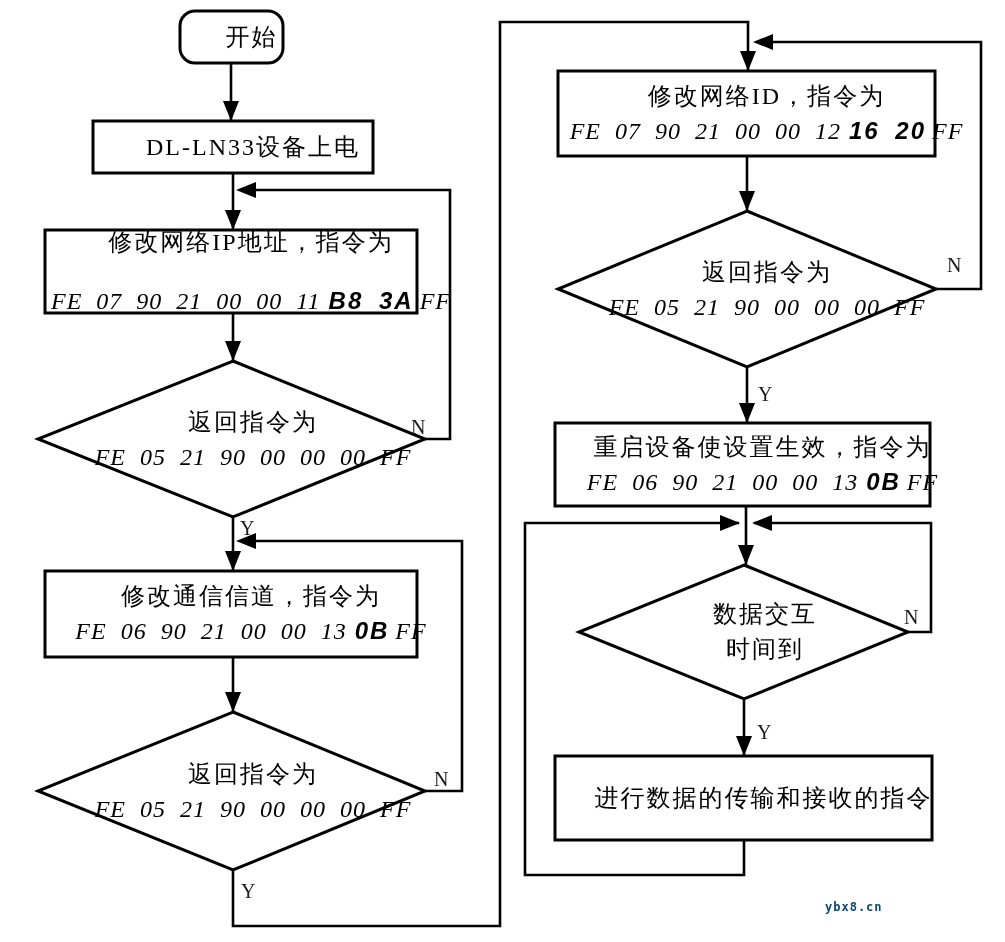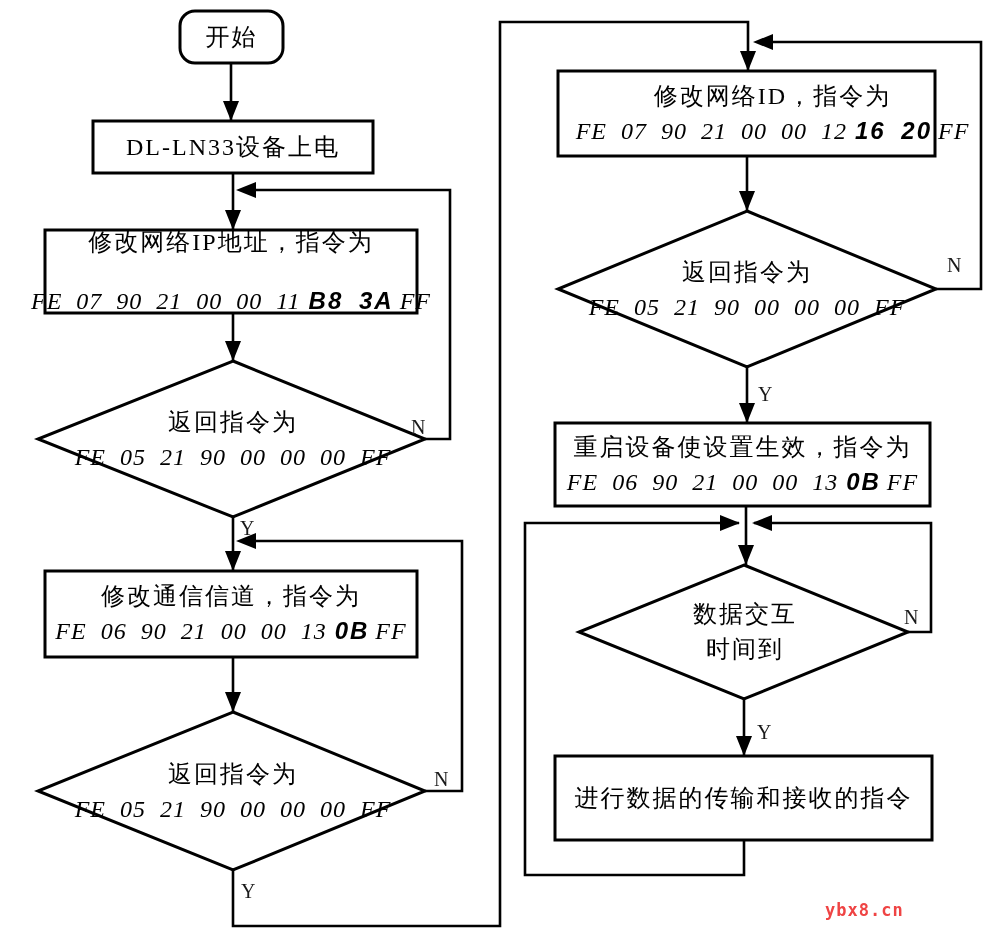--- a/index.html
+++ b/index.html
@@ -11,20 +11,21 @@
     color:#000000;
     overflow:hidden;
   }
   .stage svg { position:absolute; left:0; top:0; }
   .node {
     position:absolute;
     display:flex; flex-direction:column;
     align-items:center; justify-content:center;
     text-align:left;
     line-height:1.45;
+    margin-left:20px;
   }
   .cn {
     font-size:24px;
     letter-spacing:2px;
     white-space:nowrap;
   }
   .hex {
     font-size:24px;
     letter-spacing:1px;
     word-spacing:7px;
@@ -41,23 +42,23 @@
     position:absolute;
     font-size:20px;
     font-family:"Liberation Serif","DejaVu Serif",serif;
     color:#1a1a1a;
   }
   .watermark {
     position:absolute;
     left:825px; top:900px;
     font-family:"DejaVu Sans Mono","Liberation Mono",monospace;
     font-weight:bold;
-    font-size:17px;
+    font-size:12px;
     letter-spacing:1px;
-    color:#ef4444;
+    color:#0c4a6e;
   }
 </style>
 </head>
 <body>
 
 <div class="stage">
 
   <svg width="1005" height="942" viewBox="0 0 1005 942">
     <g fill="none" stroke="#000000" stroke-width="2.6">
 
@@ -134,21 +135,21 @@
   <div class="node" style="left:45px;top:571px;width:372px;height:86px;">
     <div class="cn">修改通信信道，指令为</div>
     <div class="hex"><span>FE 06 90 21 00 00 13</span><span class="b">0B</span><span>FF</span></div>
   </div>
 
   <div class="node" style="left:53px;top:748px;width:360px;height:88px;">
     <div class="cn">返回指令为</div>
     <div class="hex">FE 05 21 90 00 00 00 FF</div>
   </div>
 
-  <div class="node" style="left:584px;top:71px;width:377px;height:85px;">
+  <div class="node" style="left:558px;top:71px;width:377px;height:85px;">
     <div class="cn">修改网络ID，指令为</div>
     <div class="hex"><span>FE 07 90 21 00 00 12</span><span class="b">16 20</span><span>FF</span></div>
   </div>
 
   <div class="node" style="left:567px;top:246px;width:360px;height:88px;">
     <div class="cn">返回指令为</div>
     <div class="hex">FE 05 21 90 00 00 00 FF</div>
   </div>
 
   <div class="node" style="left:555px;top:423px;width:375px;height:83px;">

